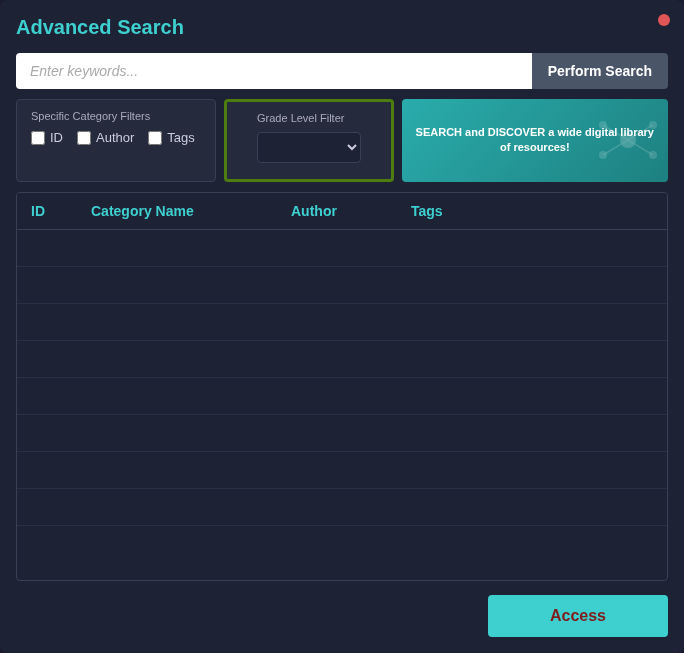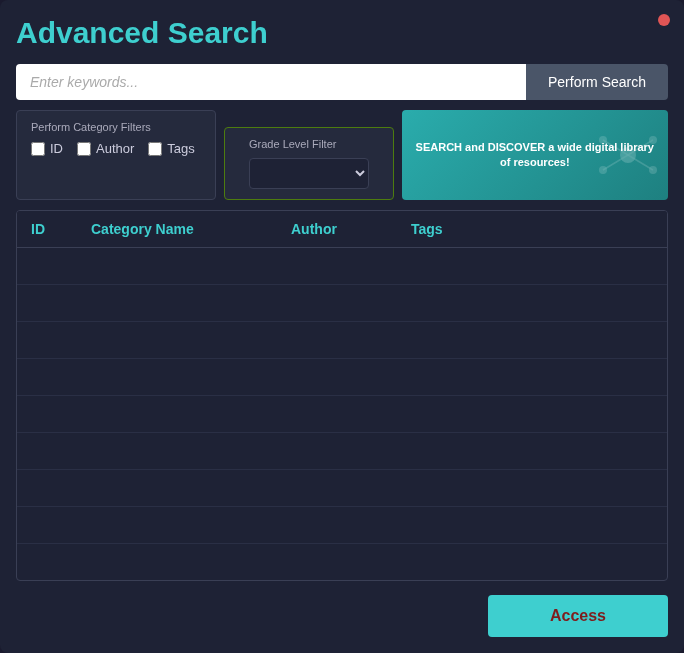--- a/index.html
+++ b/index.html
@@ -30,21 +30,21 @@
       top: 14px;
       right: 14px;
       width: 12px;
       height: 12px;
       border-radius: 50%;
       background: #e05555;
     }
 
     .title {
       color: #3ecfcf;
-      font-size: 30px;
+      font-size: 20px;
       font-weight: bold;
       margin-bottom: 4px;
     }
 
     .search-row {
       display: flex;
       gap: 0;
       width: 100%;
     }
 
@@ -62,23 +62,23 @@
     .search-input::placeholder {
       color: #aaa;
       font-style: italic;
     }
 
     .search-button {
       background: #4a5568;
       color: #ffffff;
       border: none;
       border-radius: 0 4px 4px 0;
-      padding: 10px 22px;
+      padding: 10px 16px;
       font-size: 14px;
-      font-weight: normal;
+      font-weight: bold;
       cursor: pointer;
       white-space: nowrap;
     }
 
     .filters-row {
       display: flex;
       gap: 8px;
       align-items: stretch;
     }
 
@@ -117,25 +117,24 @@
     }
 
     .checkbox-item label {
       color: #ccd;
       font-size: 13px;
       cursor: pointer;
     }
 
     .grade-filter-box {
       background: #252a3d;
-      border: 1px solid #4d7c0f;
-      border-radius: 4px;
-      padding: 10px 24px;
+      border: 3px solid #4d7c0f;
+      border-radius: 4px;
+      padding: 10px 30px;
       flex: 1;
-      margin-top: 17px;
     }
 
     .grade-filter-label {
       color: #aab;
       font-size: 11px;
       margin-bottom: 8px;
     }
 
     .grade-select {
       width: 100%;
@@ -248,21 +247,21 @@
 
   <h1 class="title">Advanced Search</h1>
 
   <div class="search-row">
     <input class="search-input" type="text" placeholder="Enter keywords..." style="">
     <button class="search-button">Perform Search</button>
   </div>
 
   <div class="filters-row">
     <div class="category-filters-box">
-      <div class="category-filters-label">Perform Category Filters</div>
+      <div class="category-filters-label">Specific Category Filters</div>
       <div class="checkboxes-row">
         <div class="checkbox-item">
           <input type="checkbox" id="cb-id" style="">
           <label for="cb-id">ID</label>
         </div>
         <div class="checkbox-item">
           <input type="checkbox" id="cb-author" style="">
           <label for="cb-author">Author</label>
         </div>
         <div class="checkbox-item">

